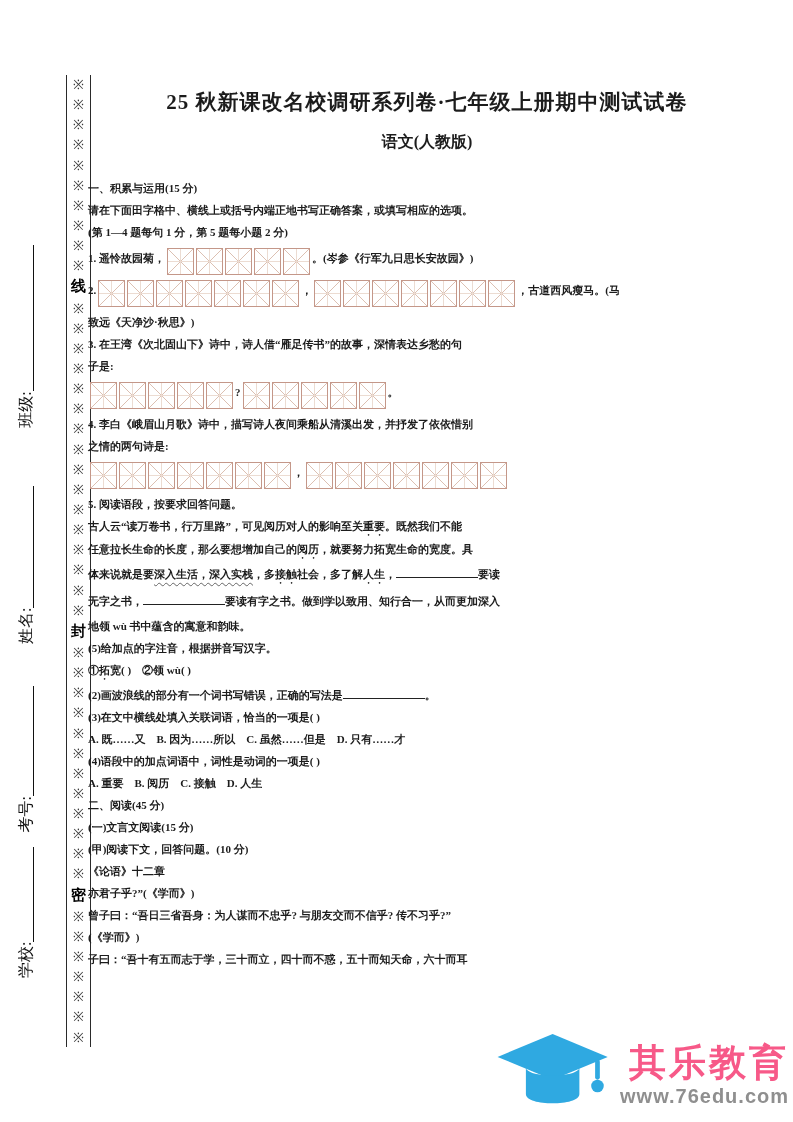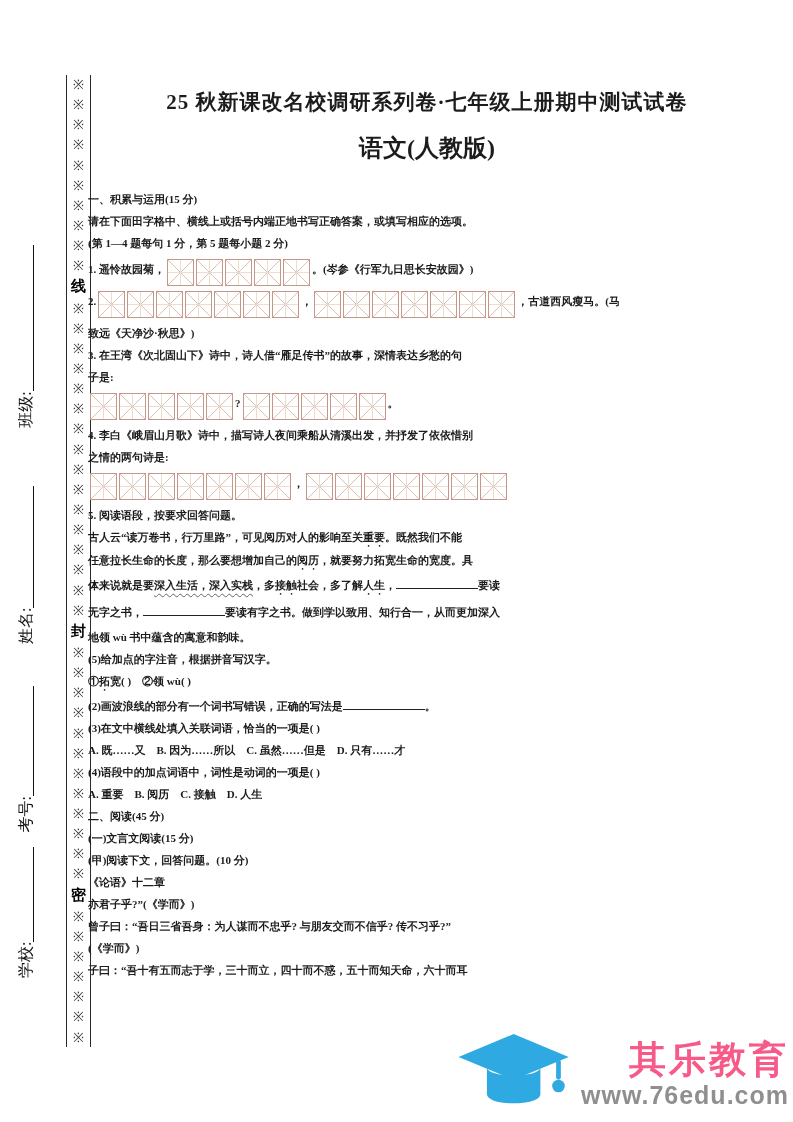--- a/index.html
+++ b/index.html
@@ -20,21 +20,21 @@
   .student-fields{
     position:absolute; left:4px; top:978px; width:852px; height:44px;
     transform:rotate(-90deg); transform-origin:0 0;
     display:flex; align-items:center; font-size:16px; color:#111; white-space:nowrap;
   }
   .sf-group{display:flex; align-items:flex-end;}
   .sf-line{display:inline-block; border-bottom:1.5px solid #111; height:15px; margin-bottom:3px;}
   
   .main{position:absolute; left:88px; top:88px; width:678px;}
   .exam-title{font-size:21px; font-weight:bold; text-align:center; margin:0 0 16px; letter-spacing:1px;}
-  .exam-subtitle{font-size:24px; font-weight:bold; text-align:center; margin:0 0 24px;}
+  .exam-subtitle{font-size:16px; font-weight:bold; text-align:center; margin:0 0 24px;}
   .content{margin-top:24px;}
   .line{font-size:11px; line-height:22px; white-space:nowrap;font-weight:bold;}
   .line.center{text-align:left;}
   .line.tall{line-height:27px;}
   .line.boxrow{display:flex; align-items:flex-start; margin:5px 0 4px; line-height:21px;}
   .boxgroup{display:inline-flex; gap:2px; margin:0 2px; flex:0 0 auto;}
   .mibox{
     width:27px; height:27px; box-sizing:border-box; border:1px solid #c49789; background-color:#fff;
     background-image:
       linear-gradient(to bottom, transparent calc(50% - 0.5px), #ecdcd2 calc(50% - 0.5px), #ecdcd2 calc(50% + 0.5px), transparent calc(50% + 0.5px)),
@@ -46,21 +46,21 @@
   .em-dots{
     -webkit-text-emphasis:filled dot #222; -webkit-text-emphasis-position:under;
     text-emphasis:filled dot #222; text-emphasis-position:under right;
   }
   .wavy{text-decoration:underline; text-decoration-style:wavy; text-decoration-color:#666; text-decoration-thickness:1px; text-underline-offset:4px;}
   
   .logo{position:absolute; left:487px; top:1030px; width:302px; height:90px; display:flex; align-items:center; justify-content:flex-end;}
   .logo-cap{flex:0 0 auto; margin-right:6px;}
   .logo-text{display:flex; flex-direction:column; align-items:flex-end; font-family:"Liberation Sans","DejaVu Sans",sans-serif;}
   .logo-brand{font-size:37px; font-weight:bold; letter-spacing:3px; line-height:1.1;}
-  .logo-site{font-size:25px; font-weight:bold; letter-spacing:1px; line-height:1.1; margin-top:1px;}
+  .logo-site{font-size:20px; font-weight:bold; letter-spacing:1px; line-height:1.1; margin-top:1px;}
 </style>
 </head>
 <body>
 
 <div class="page">
 
   <div class="seal-col" id="sealCol">
       <span class="seal-char">※</span>
       <span class="seal-char">※</span>
       <span class="seal-char">※</span>

